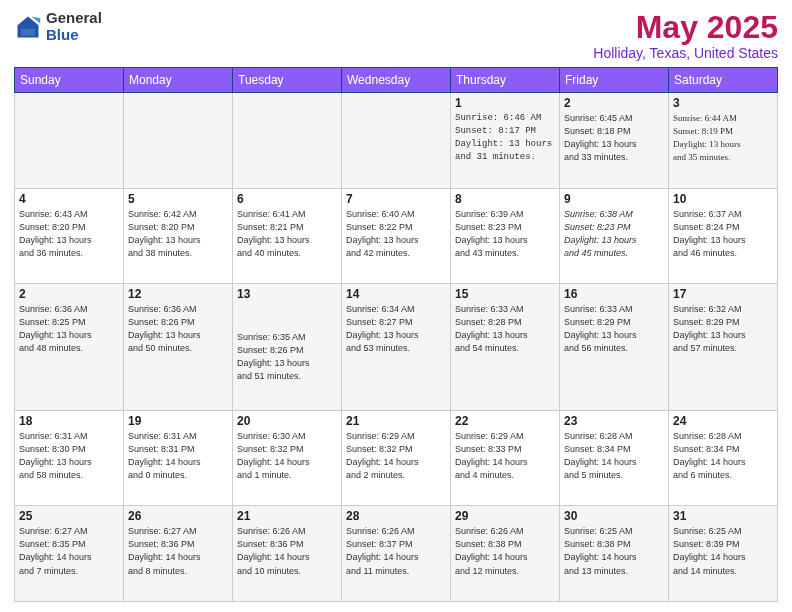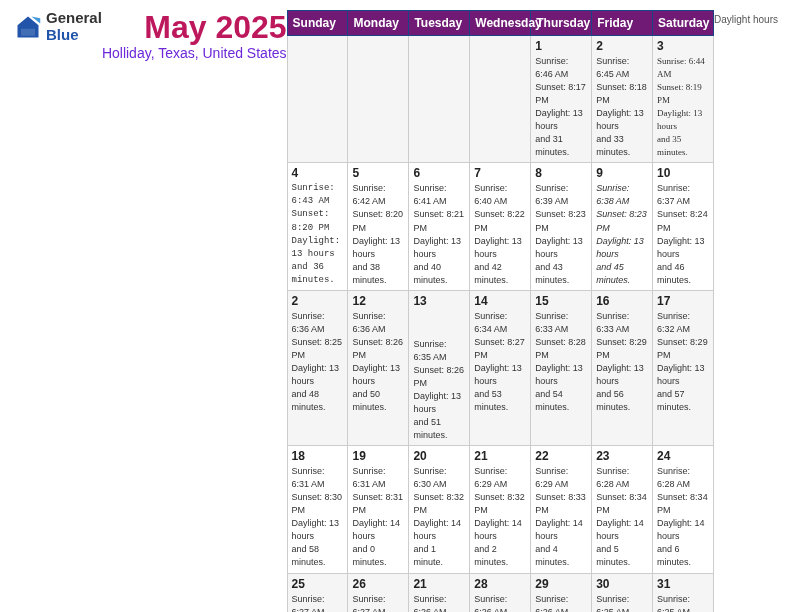--- a/index.html
+++ b/index.html
@@ -8,21 +8,21 @@
       height: 612px;
       font-family: Arial, sans-serif;
       background: #fff;
       overflow: hidden;
     }
     .page {
       width: 792px;
       height: 612px;
       padding: 10px 14px 10px 14px;
       display: flex;
-      flex-direction: row;
+      flex-direction: column;
     }
     .header {
       display: flex;
       justify-content: space-between;
       align-items: flex-start;
       margin-bottom: 6px;
     }
     .logo {
       display: flex;
       align-items: center;
@@ -61,27 +61,27 @@
       color: #6d28d9;
     }
     .calendar {
       flex: 1;
       border: 1px solid #ccc;
       border-collapse: collapse;
       width: 100%;
       table-layout: fixed;
     }
     .calendar th {
-      background: #701a75;
+      background: #8b5cf6;
       color: #fff;
       text-align: left;
       font-size: 12px;
       padding: 5px 5px;
       border: 1px solid #1a4488;
-      font-weight: bold;
+      font-weight: normal;
     }
     .calendar td {
       vertical-align: top;
       border: 1px solid #ccc;
       padding: 3px 4px;
       font-size: 9.5px;
       color: #333;
       background: #fff;
       height: 78px;
     }
@@ -151,21 +151,21 @@
       </tr>
     </thead>
     <tbody id="calendar-body">
     <tr>
           <td class="empty"></td>
           <td class="empty"></td>
           <td class="empty"></td>
           <td class="empty"></td>
           <td>
             <span class="day-number">1</span>
-            <div class="day-info" style="white-space: pre-line;">Sunrise: 6:46 AM
+            <div class="day-info" style="white-space: pre-line; font-family: Liberation Mono, monospace;">Sunrise: 6:46 AM
 Sunset: 8:17 PM
 Daylight: 13 hours
 and 31 minutes.</div>
           </td>
           <td>
             <span class="day-number">2</span>
             <div class="day-info" style="white-space: pre-line;">Sunrise: 6:45 AM
 Sunset: 8:18 PM
 Daylight: 13 hours
 and 33 minutes.</div>
@@ -174,21 +174,21 @@
             <span class="day-number">3</span>
             <div class="day-info" style="white-space: pre-line; font-family: Liberation Serif, serif;">Sunrise: 6:44 AM
 Sunset: 8:19 PM
 Daylight: 13 hours
 and 35 minutes.</div>
           </td>
         </tr>
         <tr>
           <td>
             <span class="day-number">4</span>
-            <div class="day-info" style="white-space: pre-line; font-family: Liberation Mono, monospace;">Sunrise: 6:43 AM
+            <div class="day-info" style="white-space: pre-line;">Sunrise: 6:43 AM
 Sunset: 8:20 PM
 Daylight: 13 hours
 and 36 minutes.</div>
           </td>
           <td>
             <span class="day-number">5</span>
             <div class="day-info" style="white-space: pre-line;">Sunrise: 6:42 AM
 Sunset: 8:20 PM
 Daylight: 13 hours
 and 38 minutes.</div>
@@ -378,14 +378,13 @@
             <span class="day-number">31</span>
             <div class="day-info" style="white-space: pre-line;">Sunrise: 6:25 AM
 Sunset: 8:39 PM
 Daylight: 14 hours
 and 14 minutes.</div>
           </td>
         </tr>
       </tbody>
   </table>
 
-  <div class="footer">Daylight hours</div>
 </div>
 
 </body></html>

